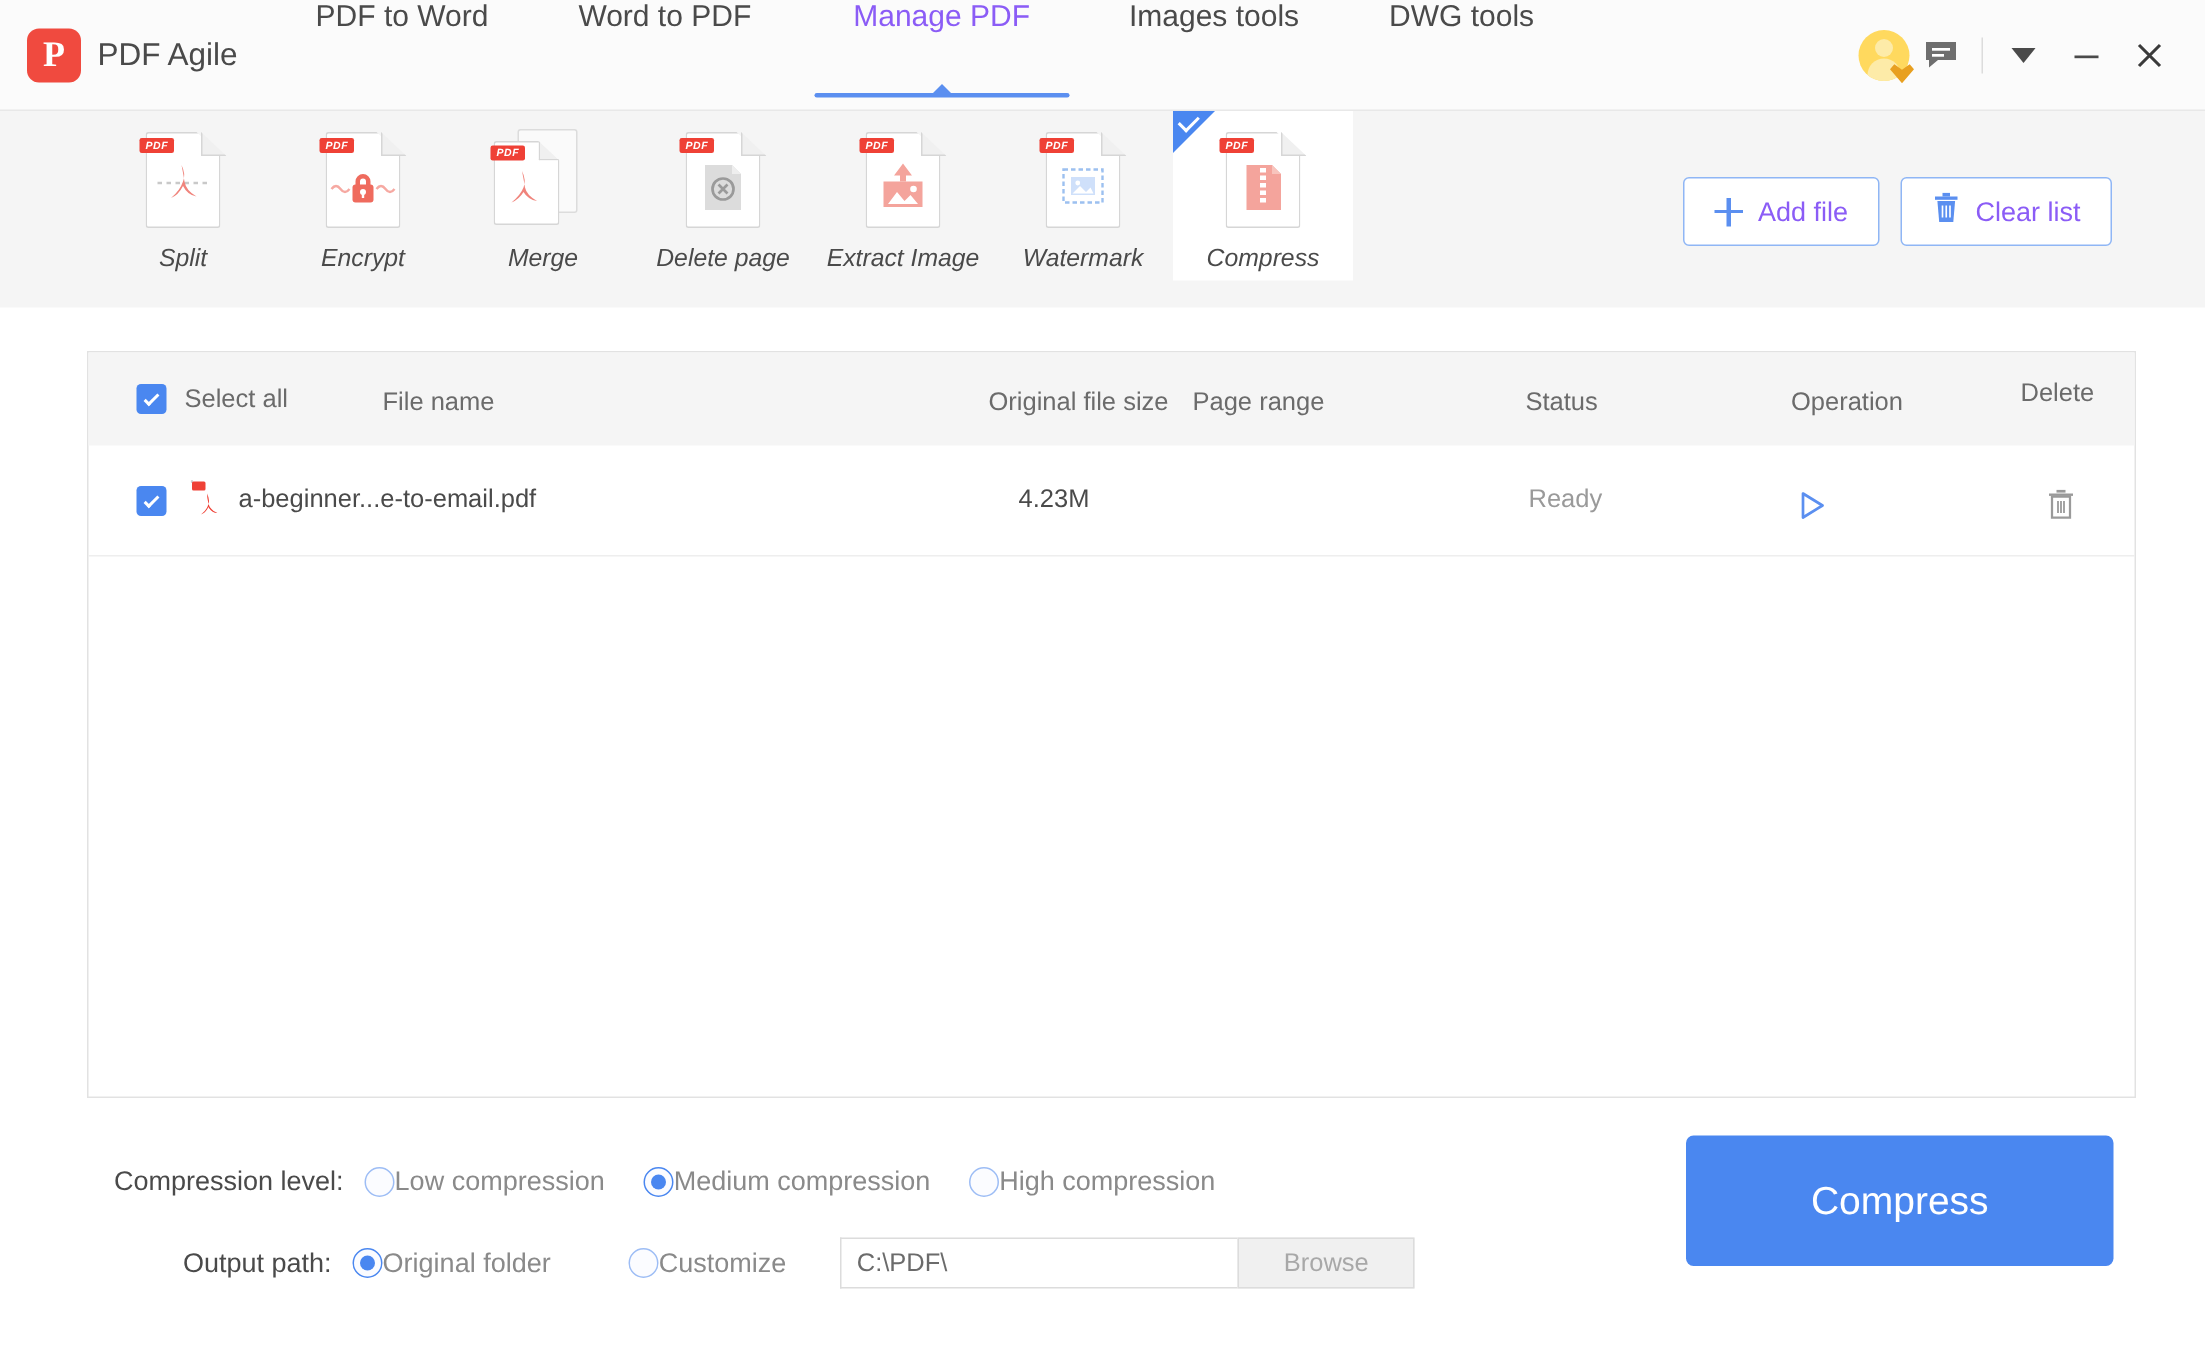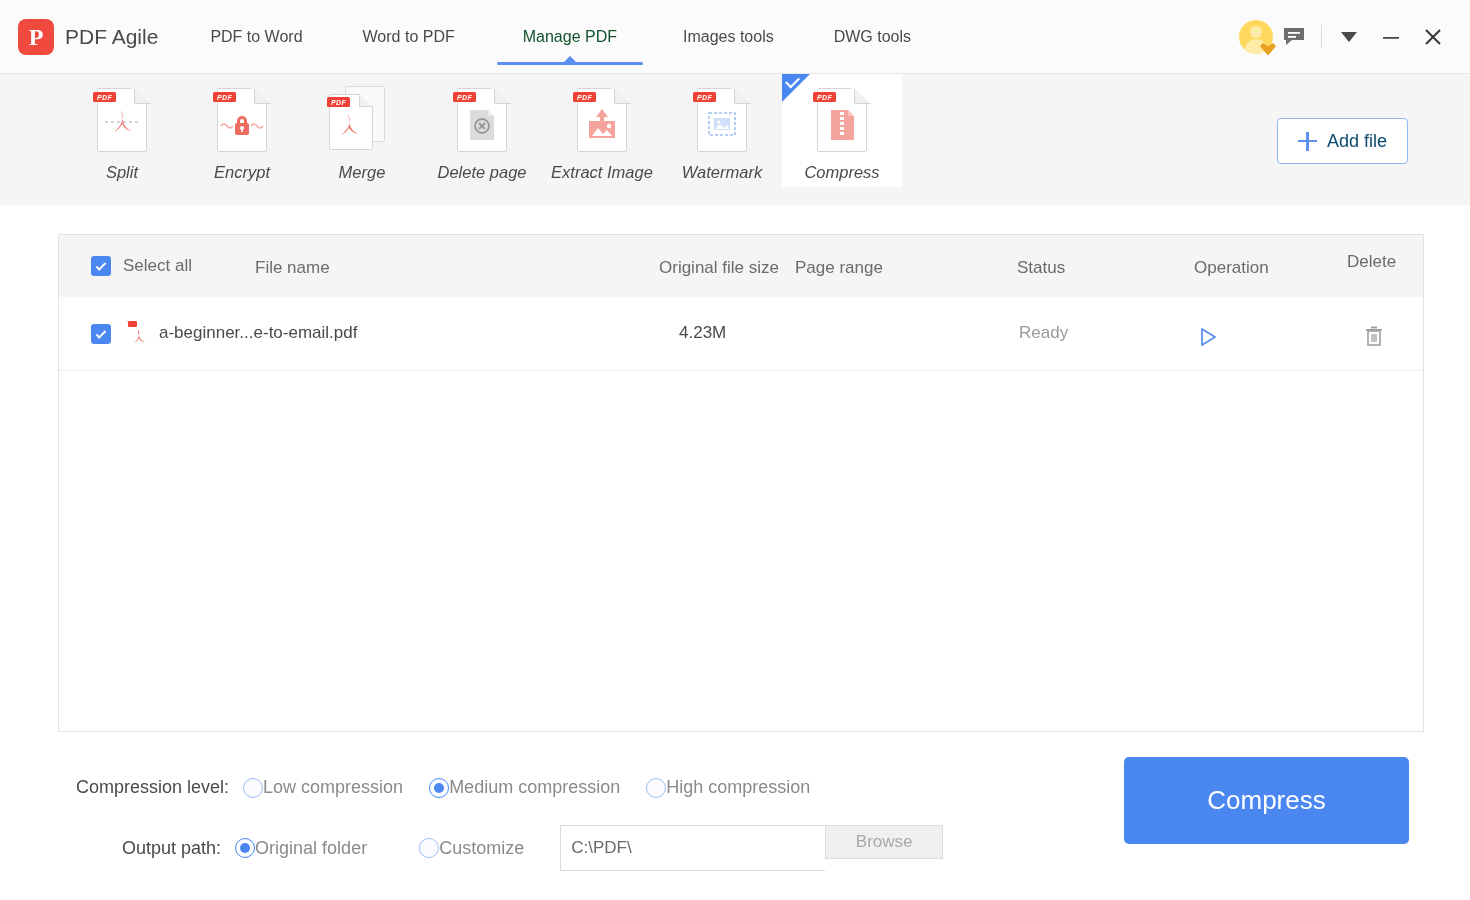--- a/index.html
+++ b/index.html
@@ -28,27 +28,27 @@
     font-family: "Liberation Serif", serif;
     line-height: 1;
   }
   .brand-name {
     margin-left: 11px;
     font-size: 21px; color: #4a4a4a;
   }
   .nav-items { display: flex; align-items: center; height: 74px; }
   .nav-item {
     position: relative;
-    font-size: 16px;
+    font-size: 20px;
     color: #4a4a4a;
     height: 74px;
-    display: flex; align-items: center;
+    display: flex; align-items: flex-start;
     cursor: pointer;
   }
-  .nav-item.active { color: #14532d; }
+  .nav-item.active { color: #8b5cf6; }
   .nav-item .underline {
     position: absolute; left: 0; right: 0; bottom: 9px; height: 3px;
     background: #5b8ff0; border-radius: 2px;
   }
   .nav-item .notch {
     position: absolute; bottom: 11px; left: 50%;
     margin-left: -7px;
     width: 0; height: 0;
     border-left: 7px solid transparent;
     border-right: 7px solid transparent;
@@ -152,21 +152,21 @@
     position: absolute; left: 0; right: 0; top: 22px;
     display: flex; align-items: center; justify-content: center;
     z-index: 2;
   }
 
   
   .actions { margin-left: auto; margin-right: 62px; margin-top: 44px; display: flex; gap: 14px; }
   .btn-outline {
     height: 46px; padding: 0 20px;
     border: 1px solid #8fb6f5; border-radius: 4px;
-    background: #ffffff; color: #0c4a6e;
+    background: #ffffff; color: #8b5cf6;
     font-size: 18px; font-family: "Liberation Sans", sans-serif;
     display: flex; align-items: center; gap: 10px;
     cursor: pointer;
   }
   .plus-ic { position: relative; width: 19px; height: 19px; }
   .plus-ic::before, .plus-ic::after {
     content: ""; position: absolute; background: #5b8ff0;
   }
   .plus-ic::before { left: 0; top: 8px; width: 19px; height: 2.6px; }
   .plus-ic::after  { top: 0; left: 8px; height: 19px; width: 2.6px; }
@@ -218,21 +218,21 @@
     width: 20px; height: 20px; border-radius: 50%;
     border: 1.6px solid #9dbdf5; background: #fbfcff;
     display: flex; align-items: center; justify-content: center;
     flex: none; cursor: pointer;
   }
   .radio.on { border-color: #4a87f0; }
   .radio.on .dot { width: 10px; height: 10px; border-radius: 50%; background: #4a87f0; }
   .opt { display: flex; align-items: center; cursor: pointer; }
   .opt-text { font-size: 18px; color: #8a8a8a; }
   .path-input {
-    width: 265px; height: 46px;
+    width: 265px; height: 34px;
     border: 1px solid #dcdcdc; border-right: none;
     background: #ffffff; padding: 0 10px;
     font-size: 17px; color: #6b6b6b;
     font-family: "Liberation Sans", sans-serif;
     display: flex; align-items: center;
   }
   .browse-btn {
     width: 118px; height: 34px;
     border: 1px solid #dcdcdc;
     background: #f0f0f0; color: #a8a8a8;
@@ -435,20 +435,31 @@
       </div>
       <div class="tool-label" style="color:#4a4a4a;">Compress</div>
     </div>
   </div>
 
   <div class="actions">
     <button class="btn-outline">
       <span class="plus-ic"></span>
       <span>Add file</span>
     </button>
+    <button class="btn-outline">
+      <span>
+        <svg width="19" height="21" viewBox="0 0 19 21" aria-hidden="true">
+          <rect x="2" y="3" width="15" height="2.2" fill="#5b8ff0"></rect>
+          <rect x="7" y="0.6" width="5" height="2.4" fill="#5b8ff0"></rect>
+          <path d="M3.6 6 H15.4 L14.2 20 H4.8 Z" fill="#5b8ff0"></path>
+          <path d="M7 9 V17 M9.5 9 V17 M12 9 V17" stroke="#ffffff" stroke-width="1.1"></path>
+        </svg>
+      </span>
+      <span>Clear list</span>
+    </button>
   </div>
 </div>
 
 <div class="list-wrap">
 
   <div class="list-head">
     <div class="cell" style="left:32px;top:21px;display:flex;align-items:center;gap:12px;">
       <span class="chk">
           <span class="tick"></span>
         </span>

